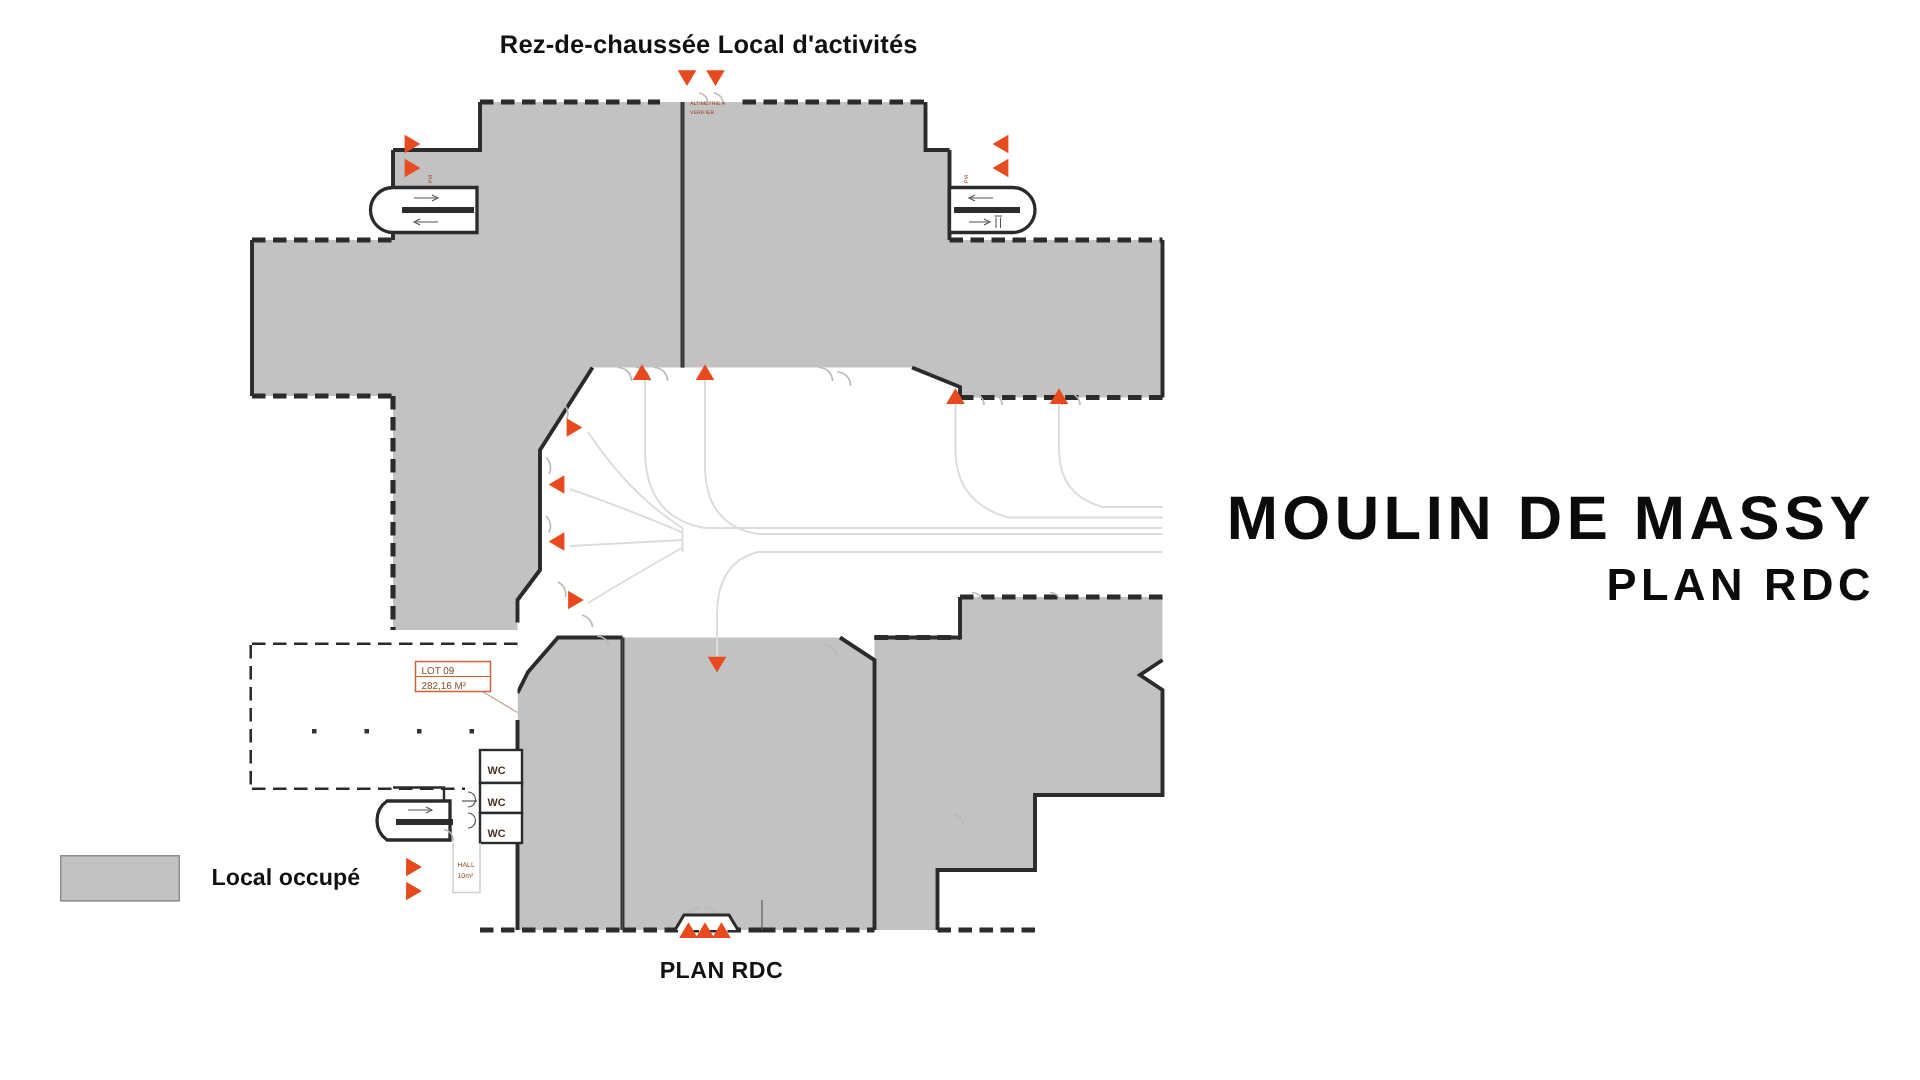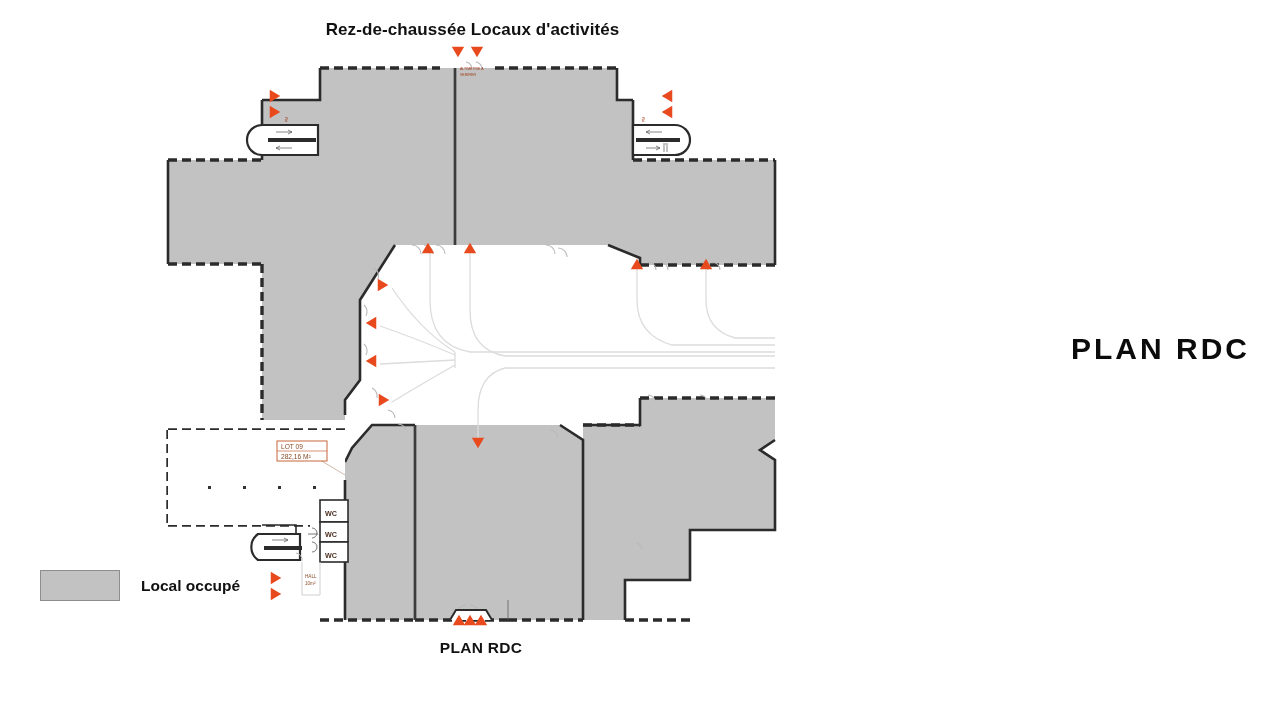--- a/index.html
+++ b/index.html
@@ -112,21 +112,21 @@
   }
   .hall-text {
     font-family: "Liberation Sans", sans-serif;
     font-size: 4.6px;
     fill: #8a4a28;
   }
 </style>
 </head>
 <body>
 
-<div id="top-heading">Rez-de-chaussée Locaux d'activités</div>
+<div id="top-heading">Rez-de-chaussée Local d'activités</div>
 
 <svg id="plan-svg" width="1280" height="720" viewBox="0 0 1280 720">
 
   <defs>
 
     <marker id="none"></marker>
   </defs>
 
   <g>
 
@@ -335,20 +335,21 @@
         <polygon points="281.25,594 270.75,587.8 270.75,600.2" fill="#e8491d"></polygon>
         <polygon points="459,614.75 452.8,625.25 465.2,625.25" fill="#e8491d"></polygon>
         <polygon points="470,614.75 463.8,625.25 476.2,625.25" fill="#e8491d"></polygon>
         <polygon points="481,614.75 474.8,625.25 487.2,625.25" fill="#e8491d"></polygon>
       </g>
 
   </g>
 </svg>
 
 <div id="title-block">
+  <div id="title-main">MOULIN DE MASSY</div>
   <div id="title-sub">PLAN RDC</div>
 </div>
 
 <div id="legend">
   <div id="legend-swatch"></div>
   <div id="legend-label">Local occupé</div>
 </div>
 
 <div id="bottom-caption">PLAN RDC</div>
 

